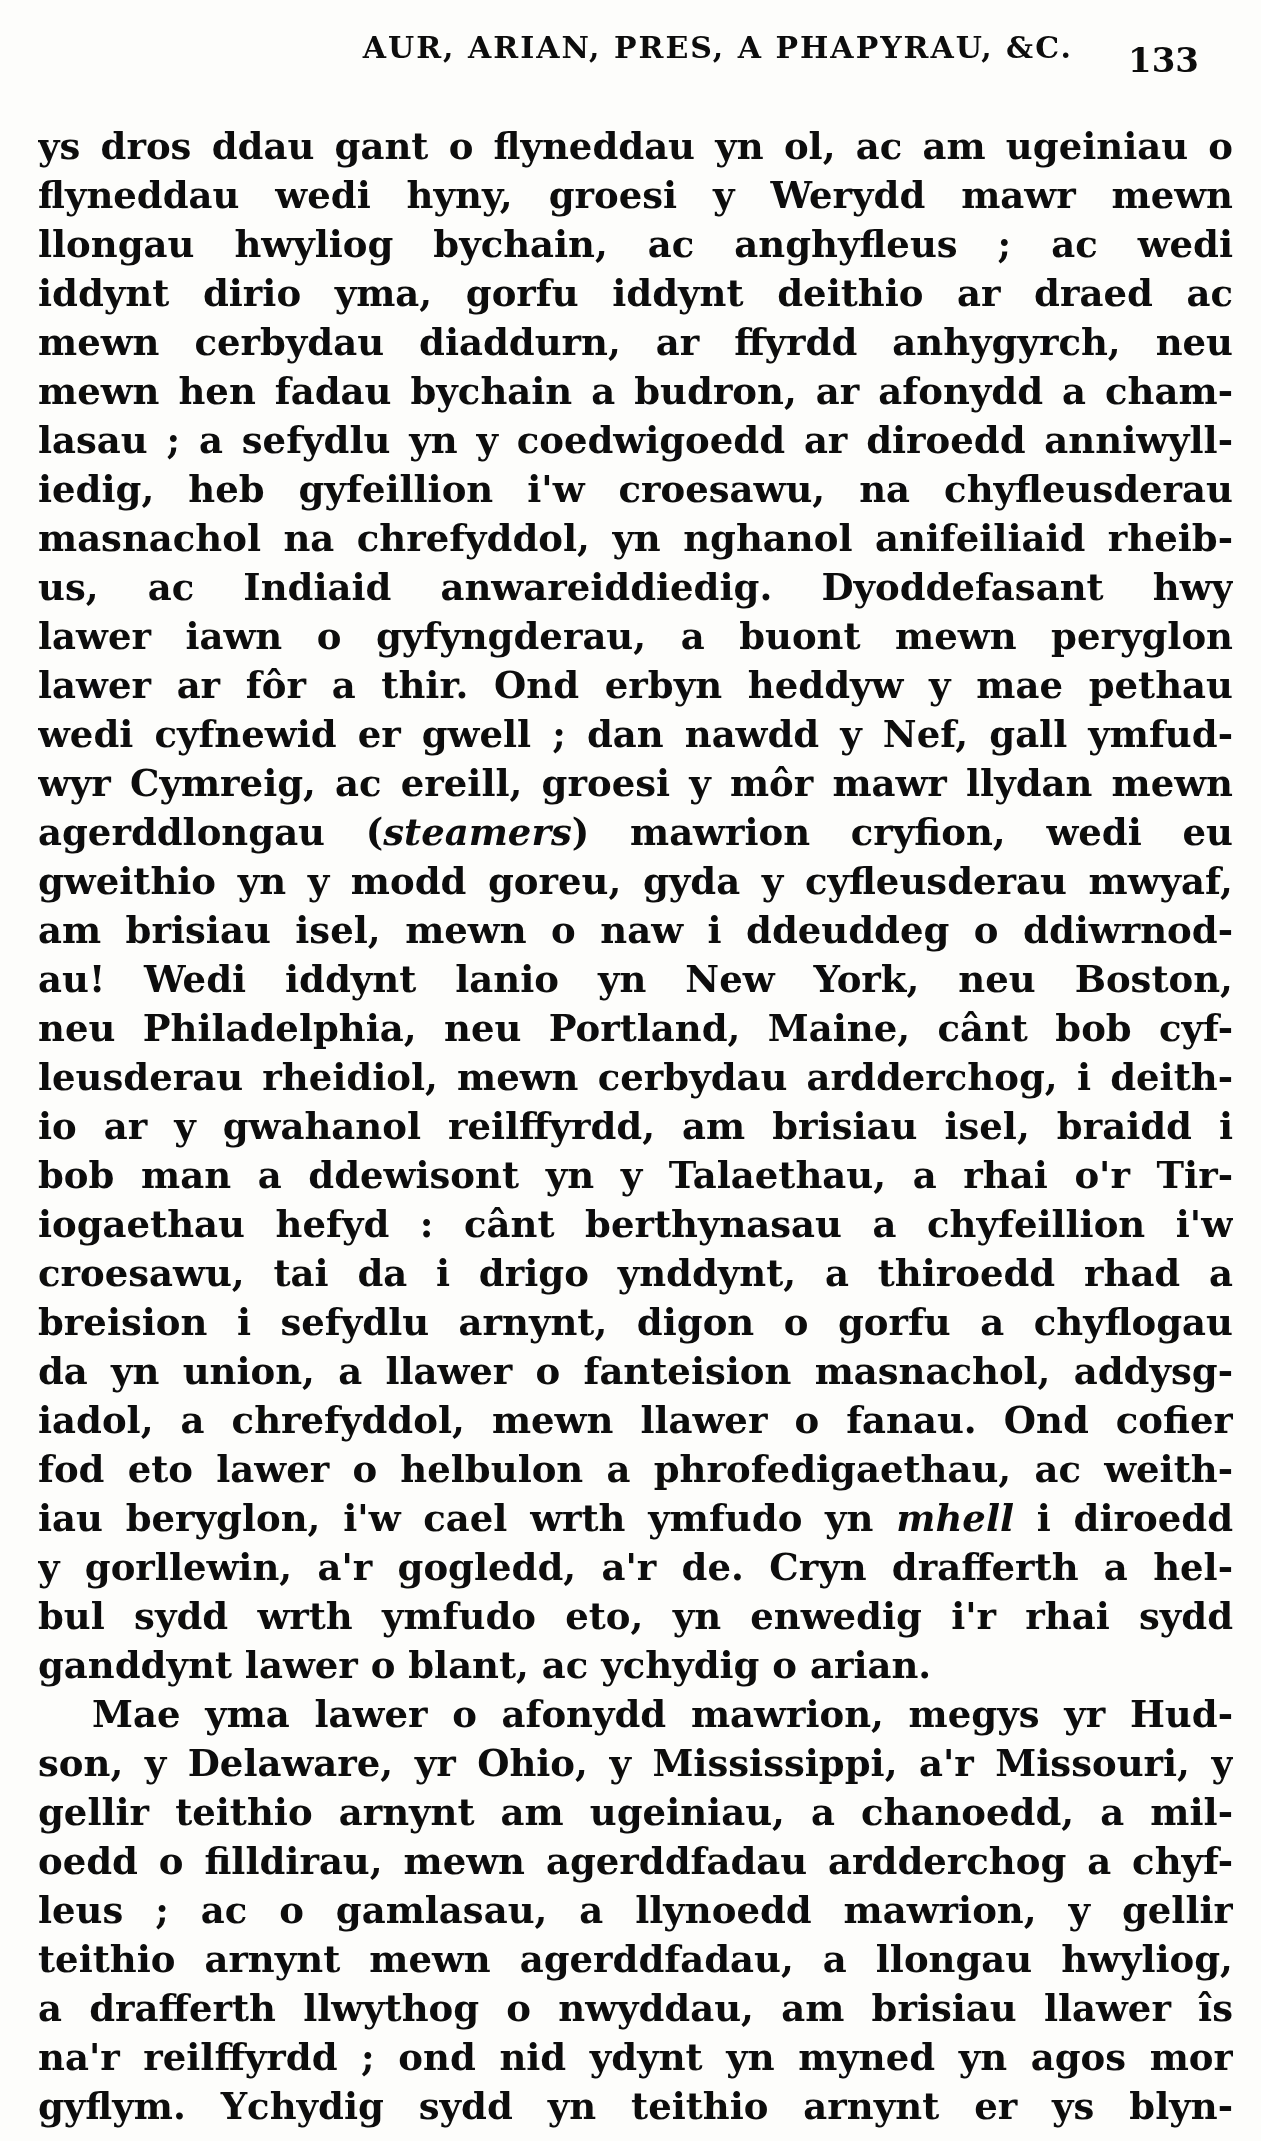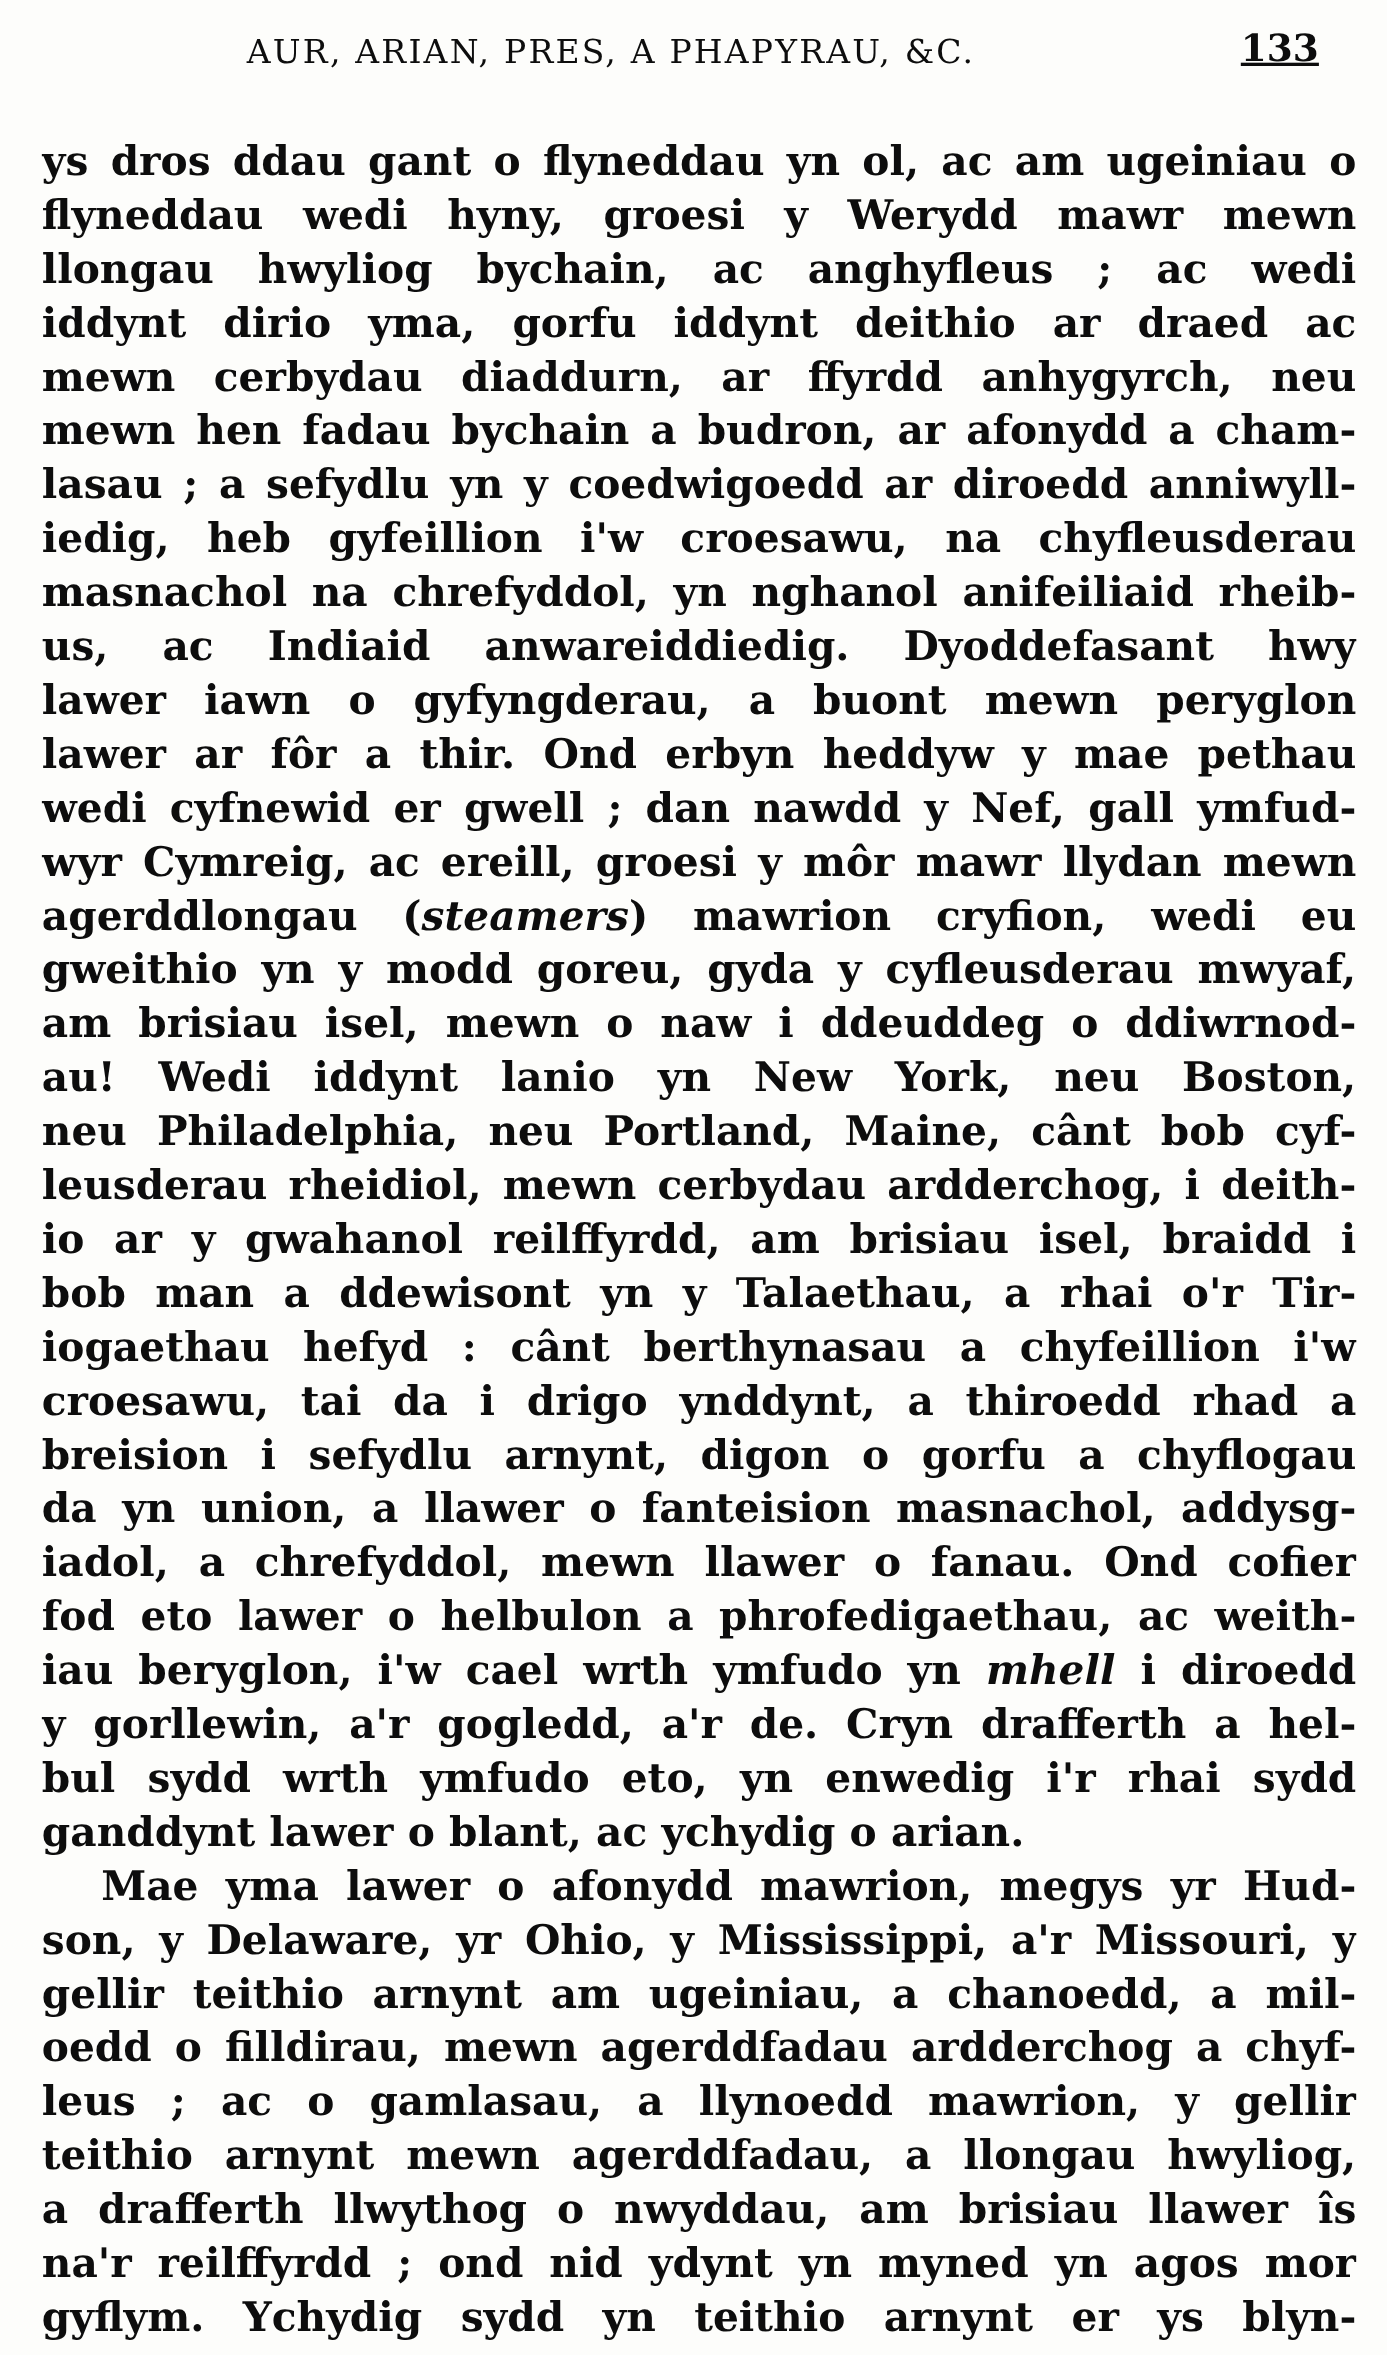--- a/index.html
+++ b/index.html
@@ -18,33 +18,32 @@
     top: 24px;
     left: 38px;
     right: 28px;
     height: 52px;
   }
   .running-title {
     position: absolute;
     left: 0;
     right: 160px;
     top: 6px;
-    text-align: center;
+    text-align: right;
     font-size: 30px;
-    font-weight: normal;
+    font-weight: bold;
     letter-spacing: 2px;
     white-space: nowrap;
   }
   .page-number {
     position: absolute;
     right: 34px;
-    top: 0;
+    top: 16px;
     font-size: 34px;
     font-weight: bold;
-    text-decoration: underline;
   }
   .body-text {
     position: absolute;
     top: 96px;
     left: 38px;
     right: 28px;
     font-size: 37px;
     font-weight: bold;
     line-height: 49px;
     margin-top: 26px;

